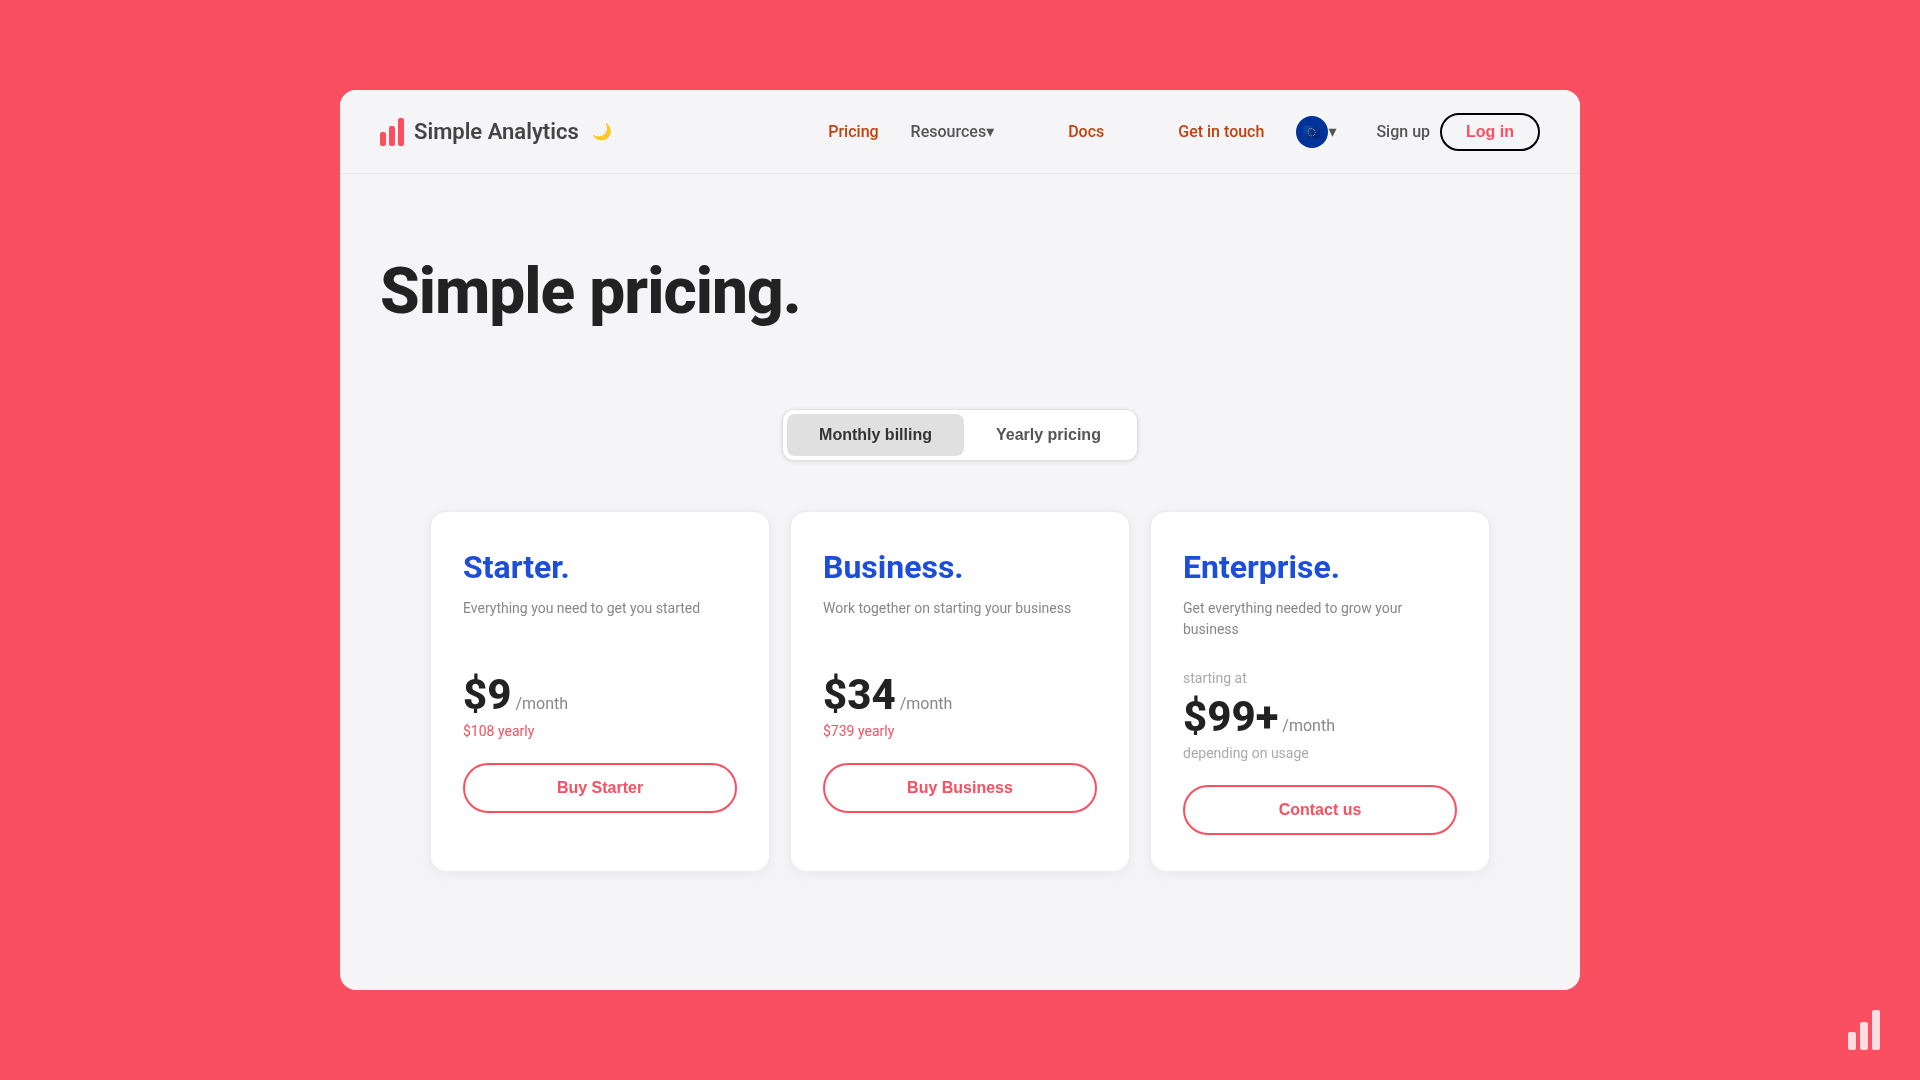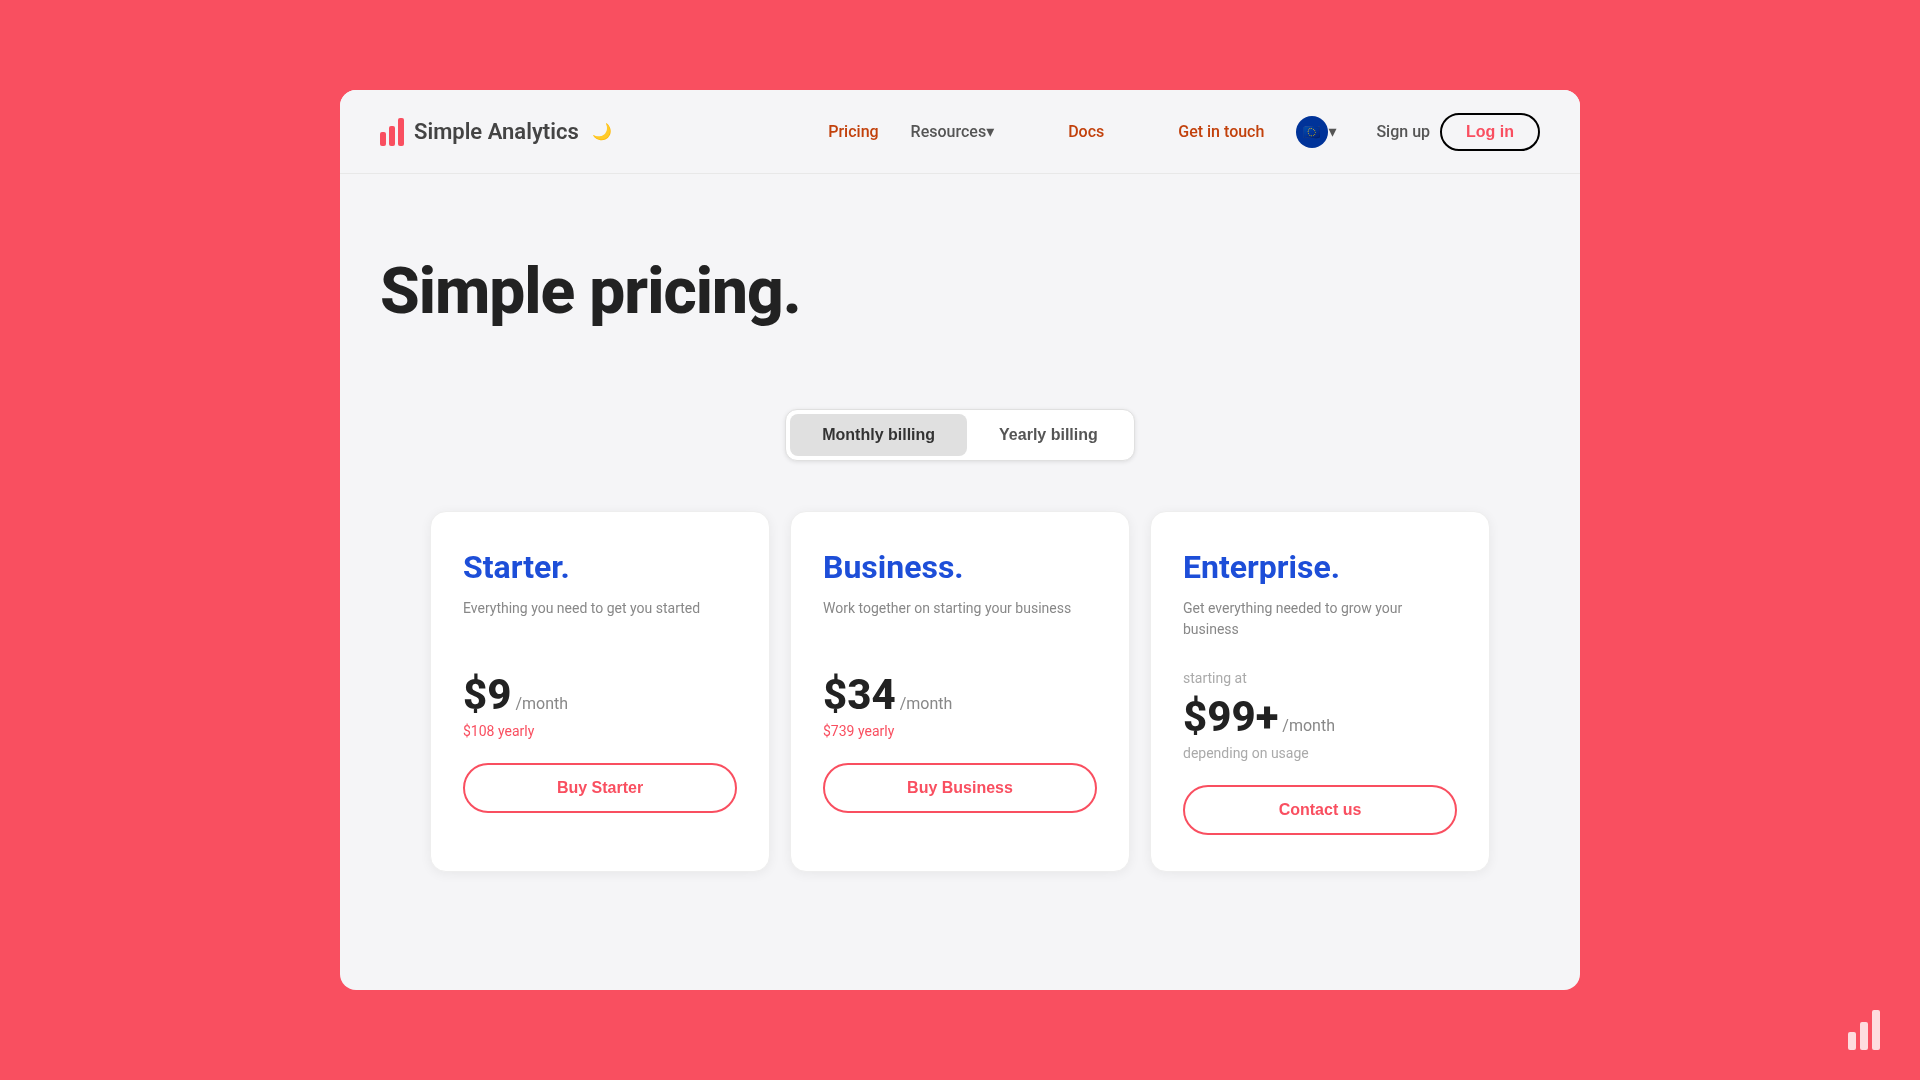--- a/index.html
+++ b/index.html
@@ -296,21 +296,21 @@
     </div>
   </nav>
 
   <div class="hero">
     <h1 class="hero-title">Simple pricing.</h1>
   </div>
 
   <div class="billing-toggle">
     <div class="toggle-container">
       <button class="toggle-btn active">Monthly billing</button>
-      <button class="toggle-btn inactive">Yearly billing</button>
+      <button class="toggle-btn inactive">Yearly pricing</button>
     </div>
   </div>
 
   <div class="pricing-cards">
 
     <div class="card">
       <div class="card-title">Starter.</div>
       <div class="card-description">Everything you need to get you started</div>
       <div class="price-row">
         <span class="price-amount">$9</span>

